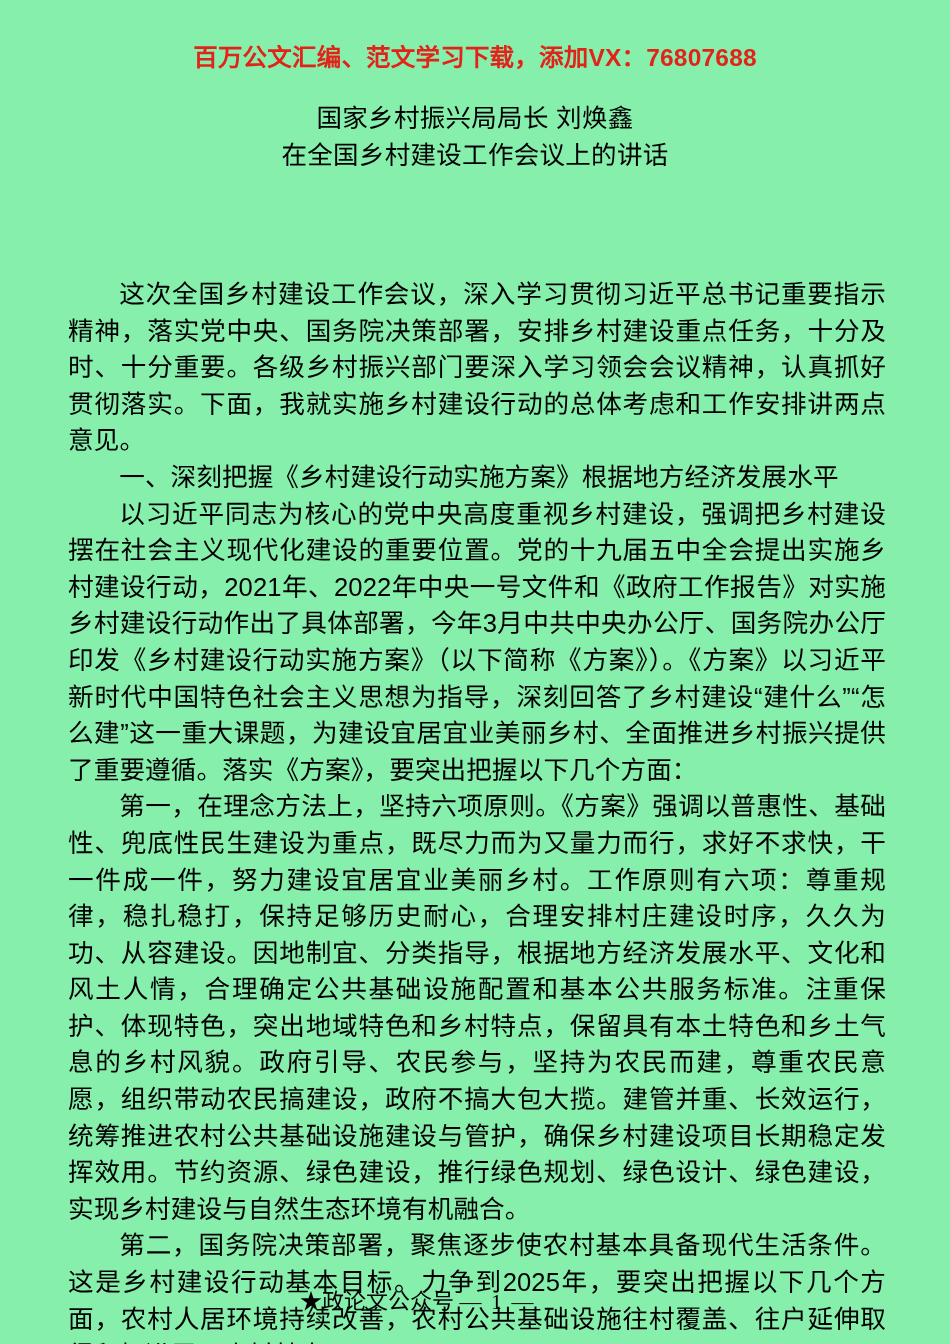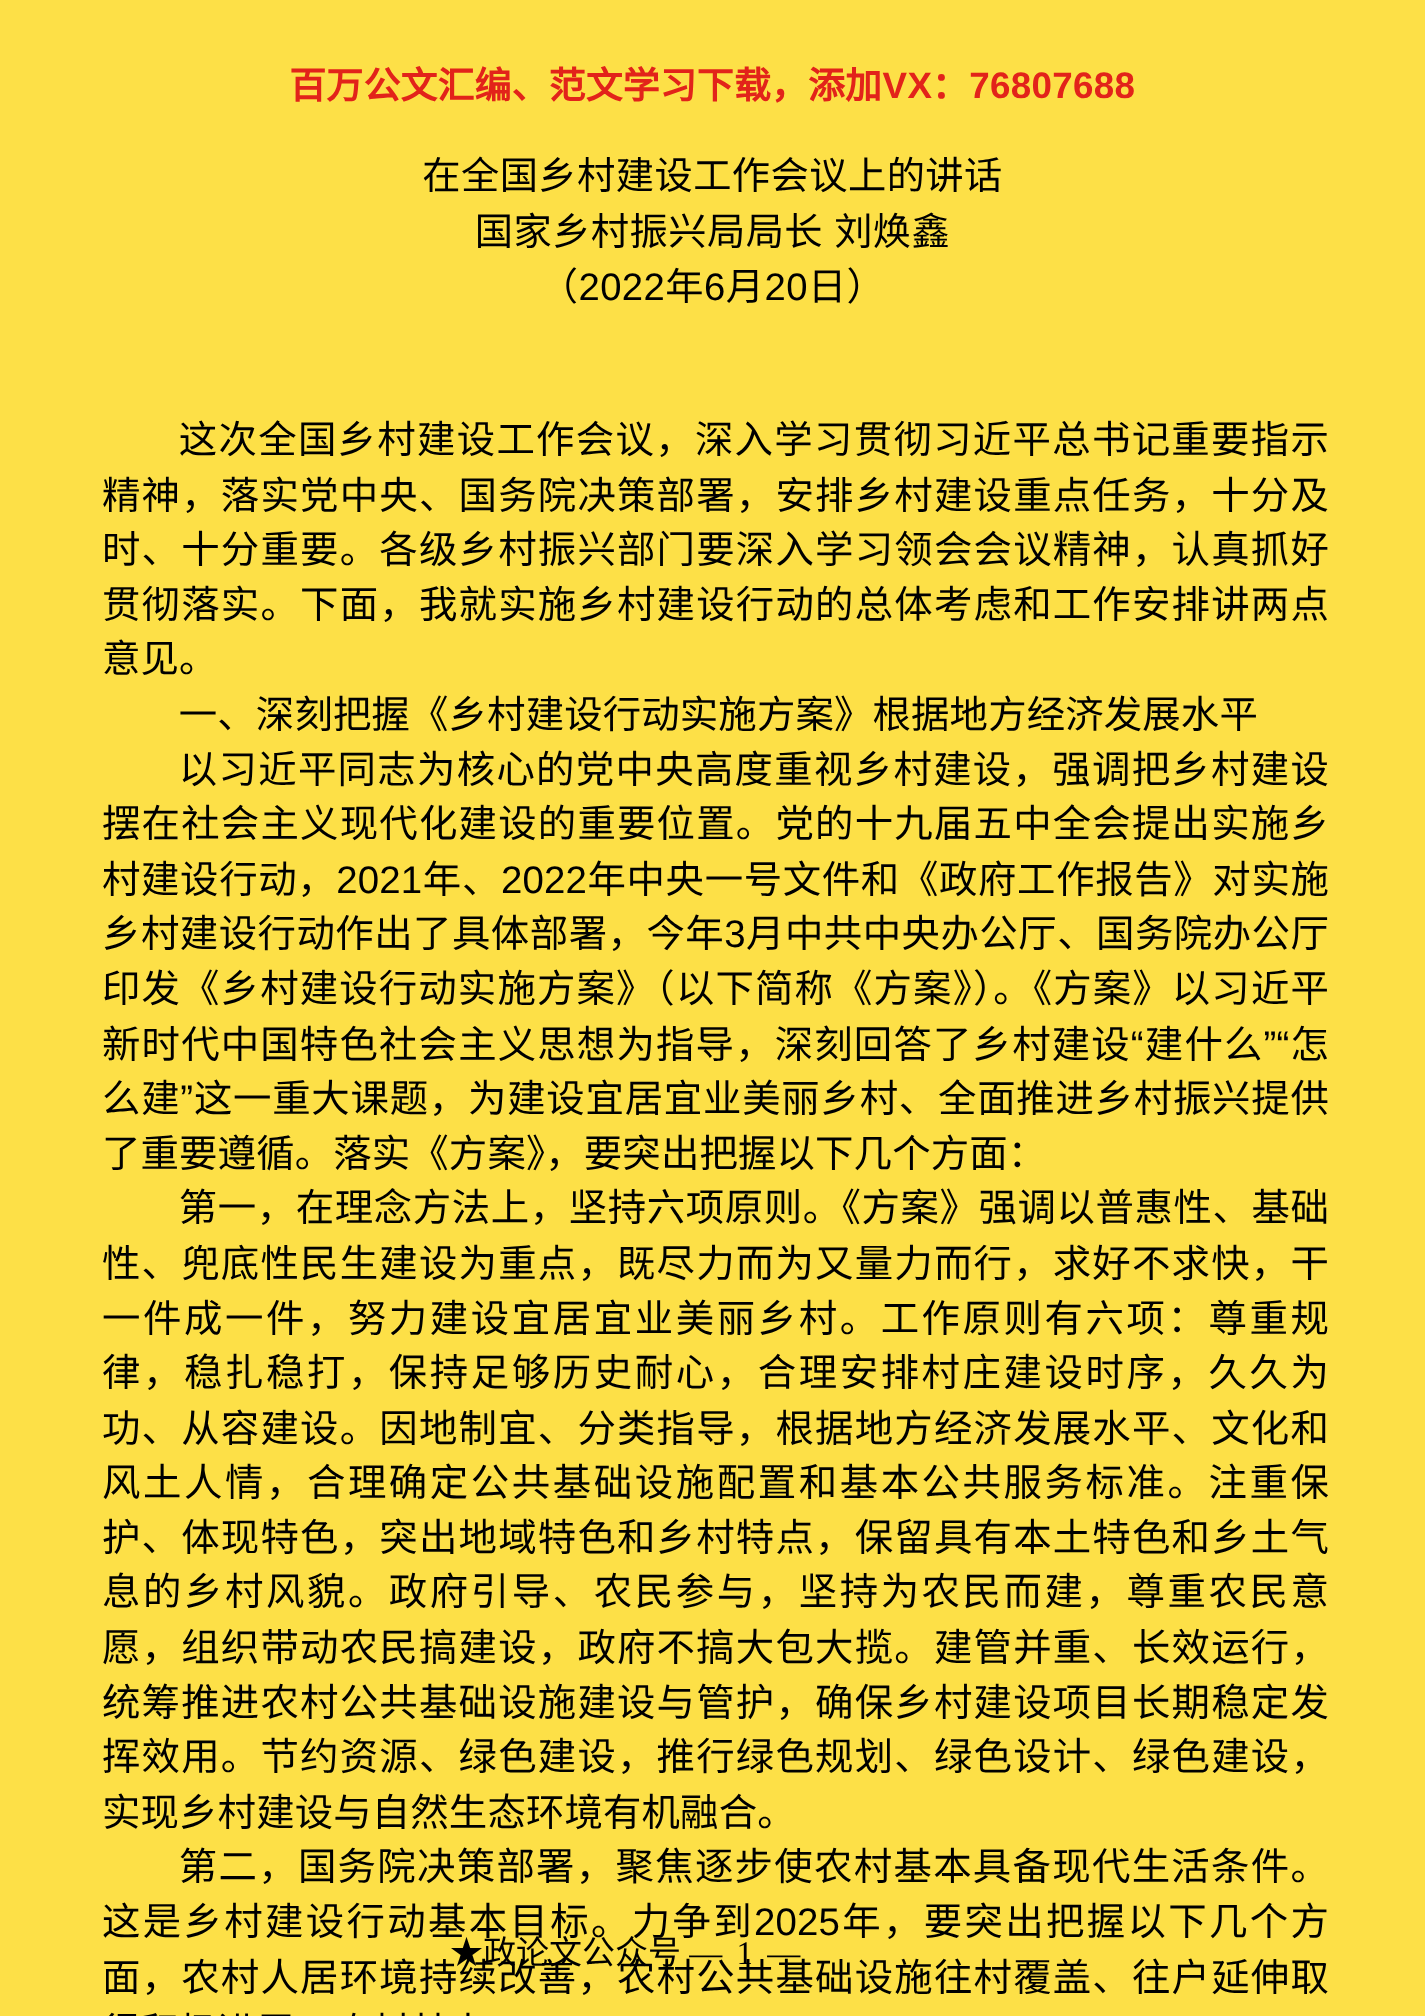--- a/index.html
+++ b/index.html
@@ -6,21 +6,21 @@
   html, body {
     margin: 0;
     padding: 0;
     background: #ffffff;
   }
 
   .page {
     position: relative;
     width: 950px;
     height: 1344px;
-    background: #fde047;
+    background: #86efac;
     overflow: hidden;
     box-sizing: border-box;
     font-family: "Liberation Sans", "DejaVu Sans", sans-serif;
     color: #000000;
   }
 
   
   .promo-header {
     position: absolute;
     top: 43px;
@@ -100,23 +100,22 @@
   }
 </style>
 </head>
 <body>
 
 <div class="page">
 
   <div class="promo-header">百万公文汇编、范文学习下载，添加VX：76807688</div>
 
   <div class="title-block">
+    <div class="title-line">国家乡村振兴局局长  刘焕鑫</div>
     <div class="title-line">在全国乡村建设工作会议上的讲话</div>
-    <div class="title-line">国家乡村振兴局局长  刘焕鑫</div>
-    <div class="title-line">（2022年6月20日）</div>
   </div>
 
   <div class="body-area">
 
     <p class="para"><span>这次全国乡村建设工作会议，深入学习贯彻习近平总书记重要指示精神，落实党中央、国务院决策部署，安排乡村建设重点任务，十分及时、十分重要。各级乡村振兴部门要深入学习领会会议精神，认真抓好贯彻落实。下面，我就实施乡村建设行动的总体考虑和工作安排讲两点意见。</span></p>
 
     <p class="para"><span>一、深刻把握《乡村建设行动实施方案》根据地方经济发展水平</span></p>
 
     <p class="para"><span>以习近平同志为核心的党中央高度重视乡村建设，强调把乡村建设摆在社会主义现代化建设的重要位置。党的十九届五中全会提出实施乡村建设行动，2021年、2022年中央一号文件和《政府工作报告》对实施乡村建设行动作出了具体部署，今年3月中共中央办公厅、国务院办公厅印发《乡村建设行动实施方案》（以下简称《方案》）。《方案》以习近平新时代中国特色社会主义思想为指导，深刻回答了乡村建设“建什么”“怎么建”这一重大课题，为建设宜居宜业美丽乡村、全面推进乡村振兴提供了重要遵循。落实《方案》，要突出把握以下几个方面：</span></p>
 

